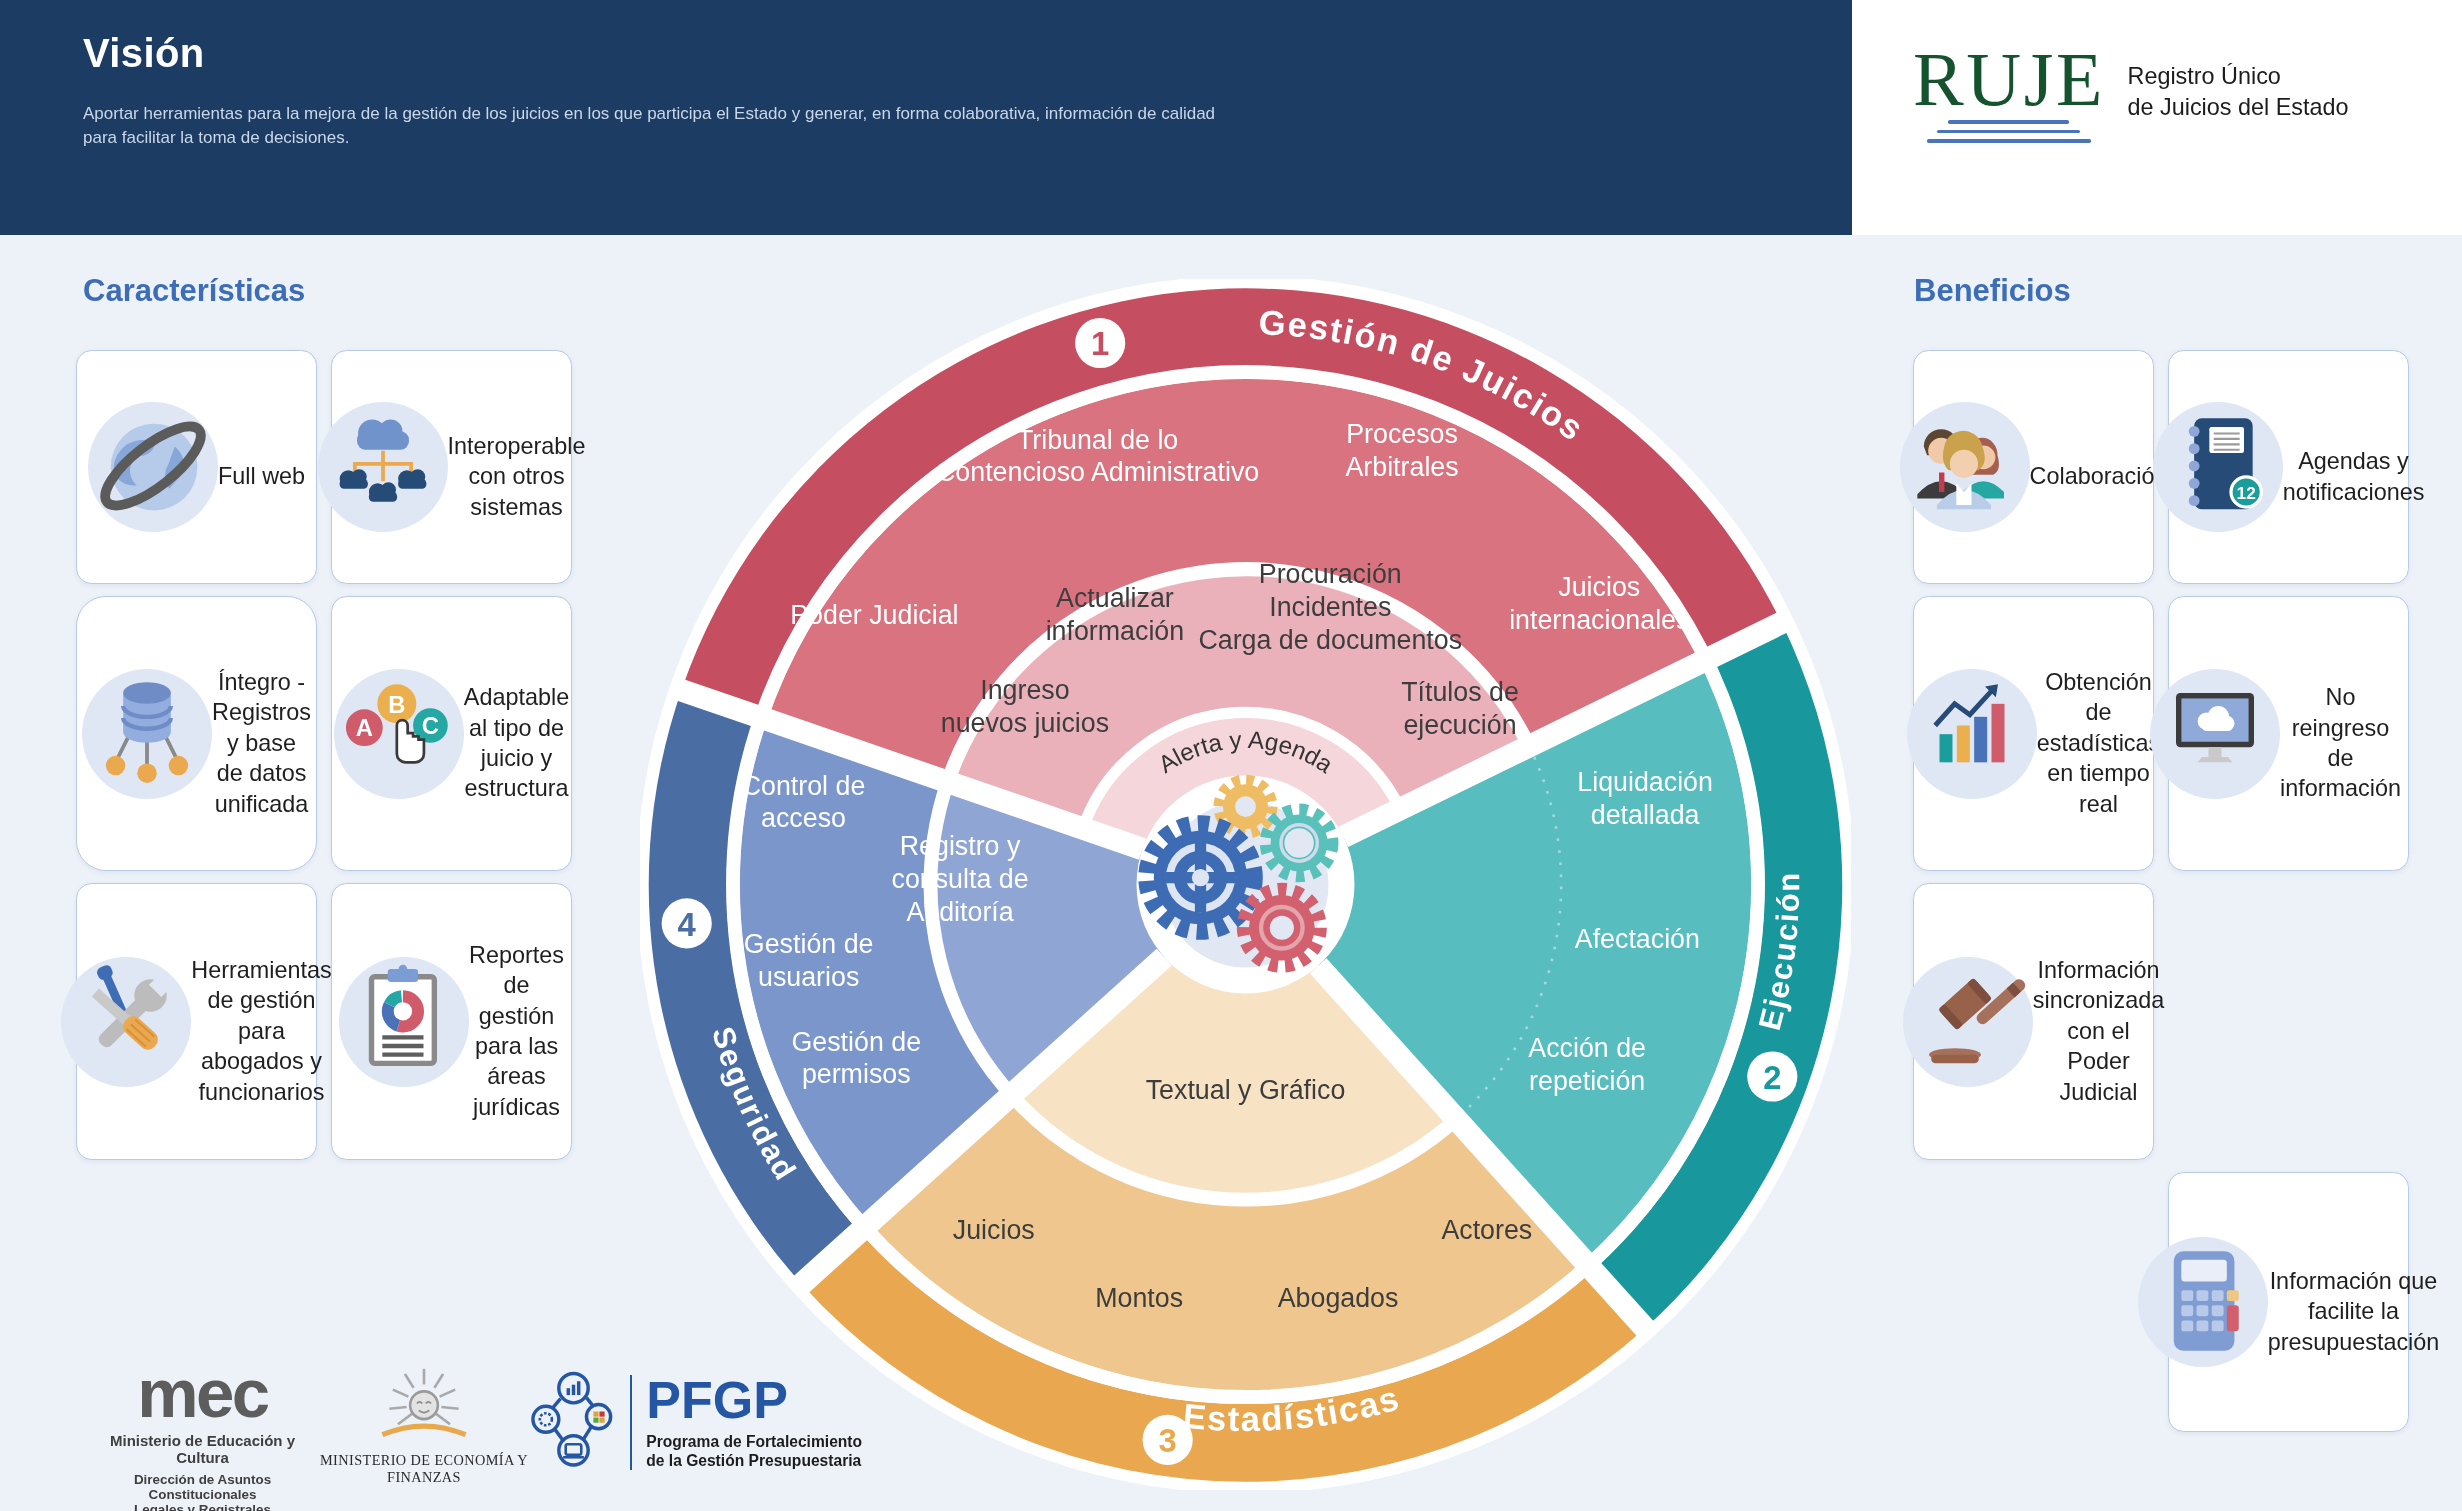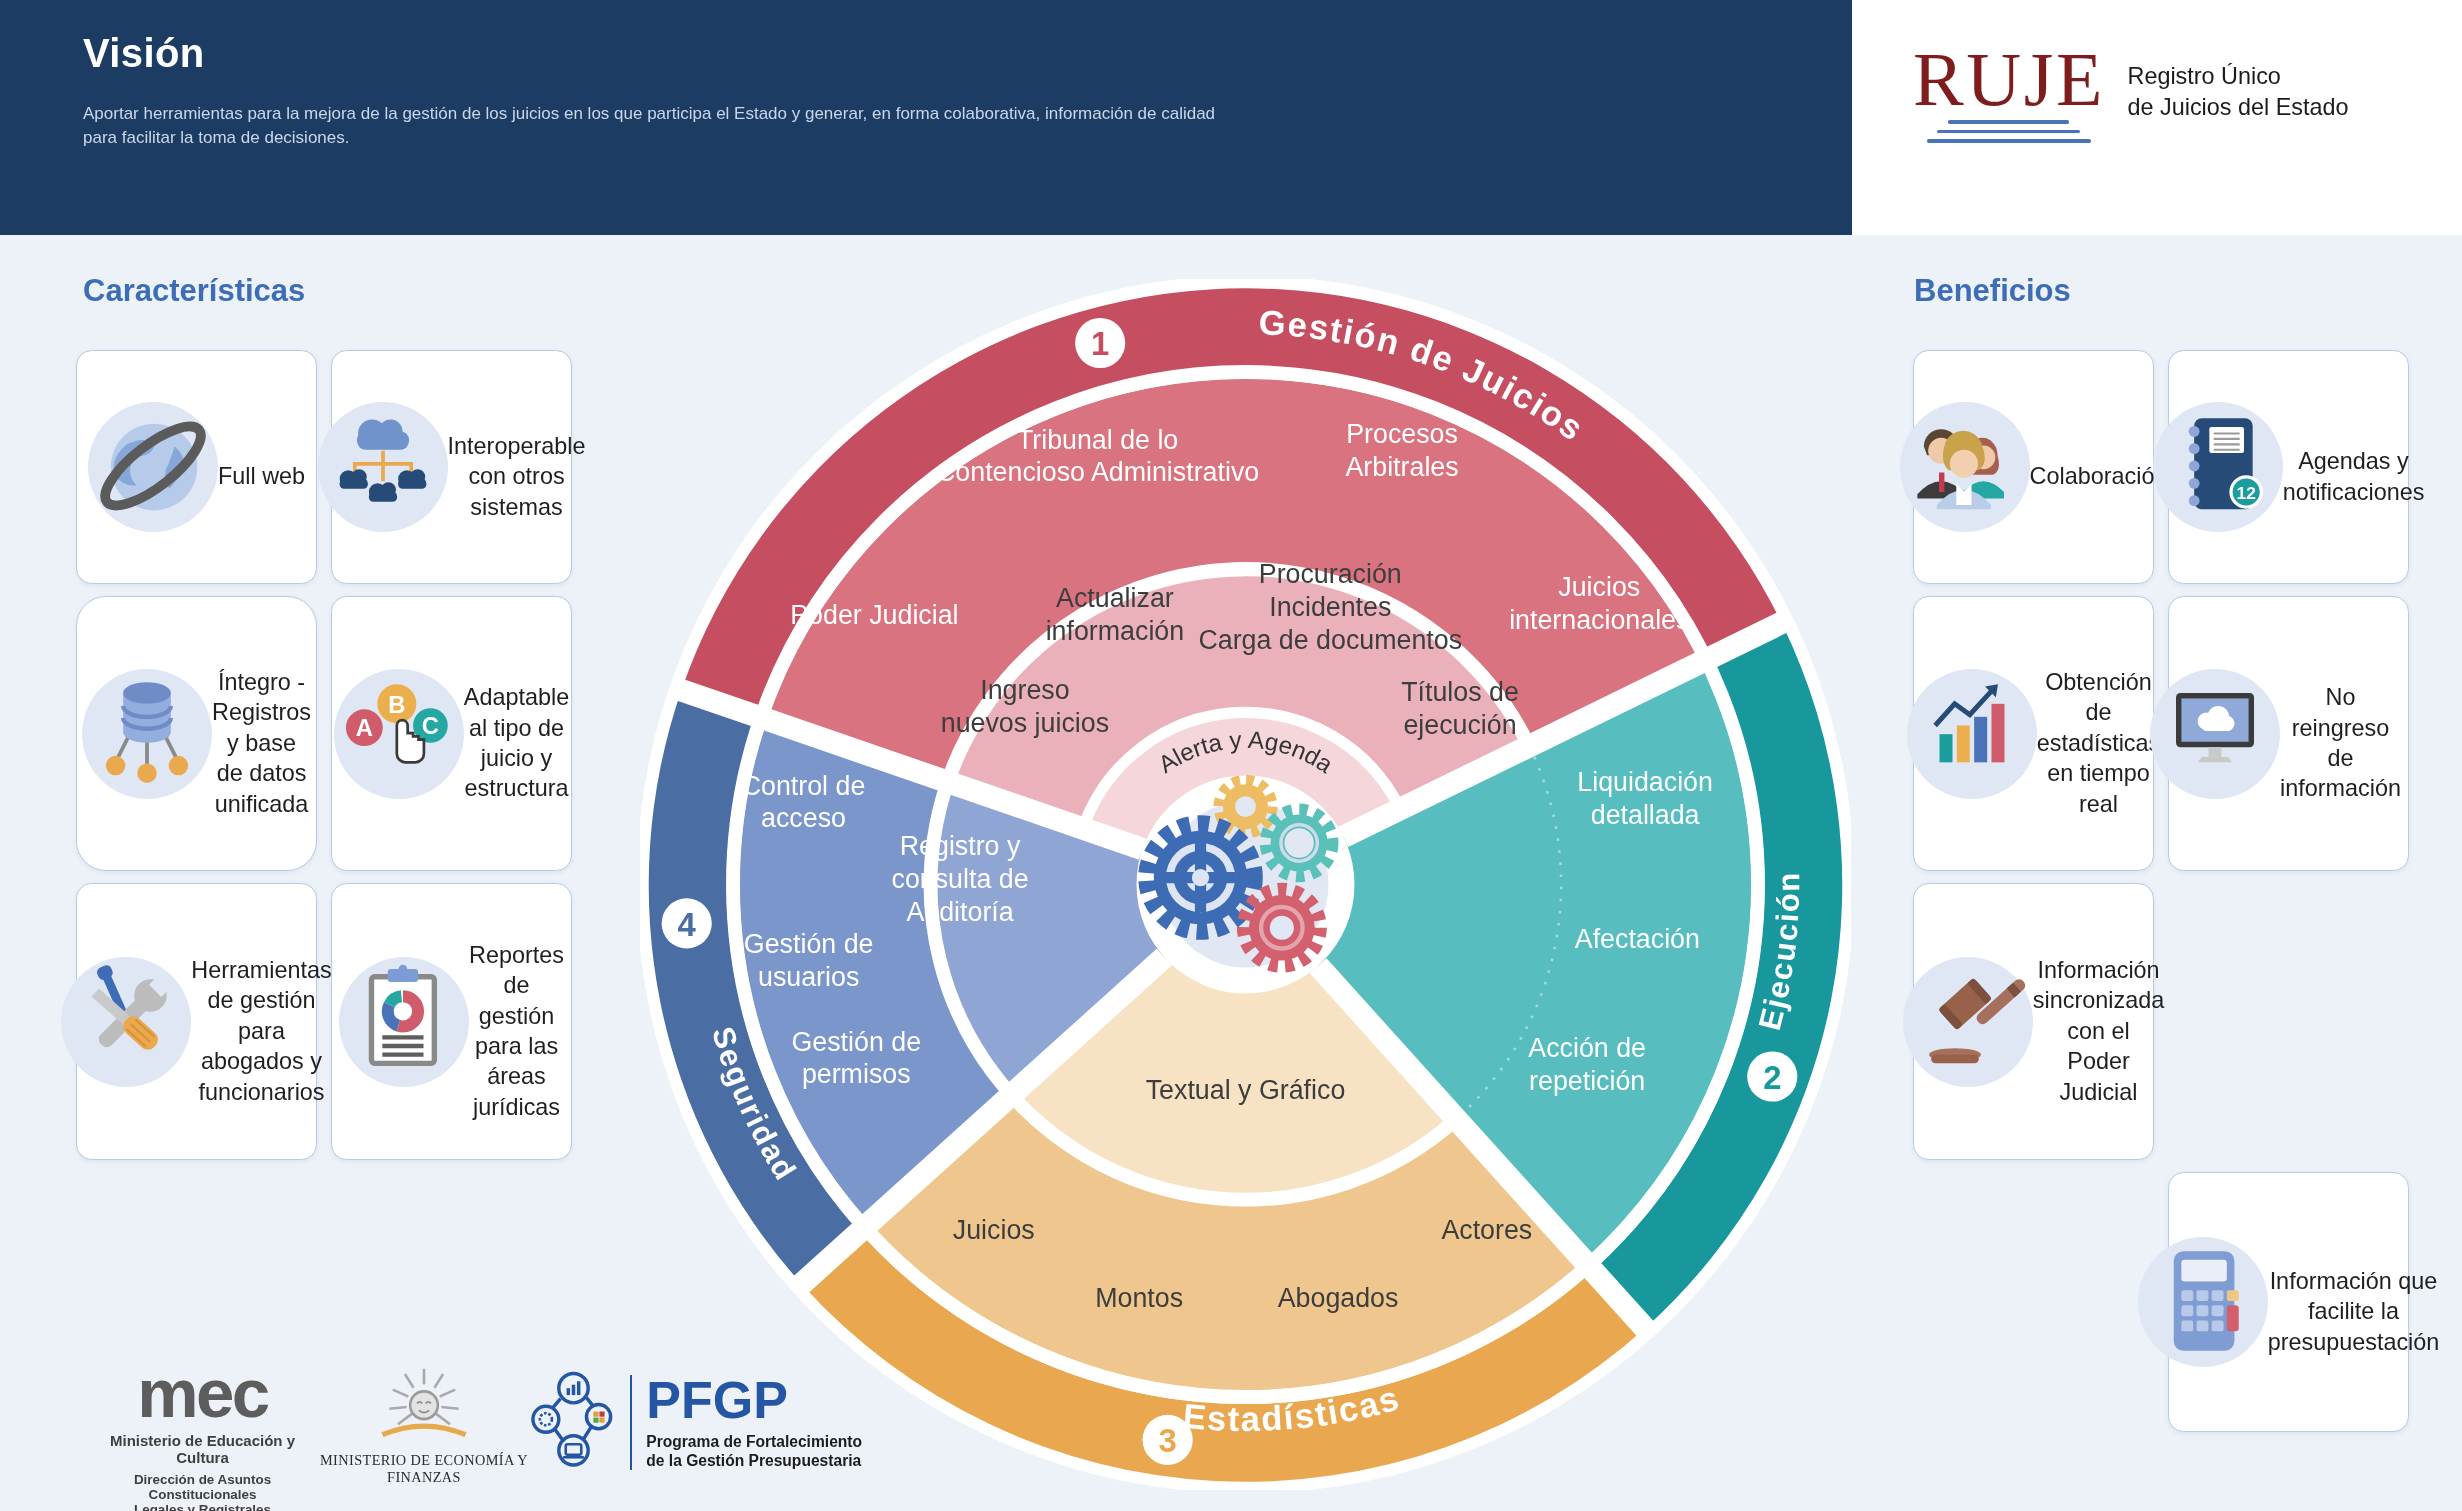--- a/index.html
+++ b/index.html
@@ -5,21 +5,21 @@
   html,body{margin:0;padding:0;}
   body{font-family:"Liberation Sans",sans-serif;background:#edf1f8;}
   #stage{position:relative;width:2462px;height:1512px;background:#edf1f8;overflow:hidden;}
 
   
   .header{position:absolute;left:0;top:0;width:1852px;height:235px;background:#1d3c63;color:#fff;}
   .header h1{margin:0;position:absolute;left:83px;top:31px;font-size:40px;font-weight:bold;letter-spacing:0.4px;}
   .header p{margin:0;position:absolute;left:83px;top:102px;width:1159px;font-size:17px;line-height:1.42;color:#c9d7ea;}
   .logo-panel{position:absolute;left:1852px;top:0;width:610px;height:235px;background:#ffffff;}
   .ruje-wrap{position:absolute;left:61px;top:45px;display:flex;align-items:flex-start;}
-  .ruje-word{font-family:"Liberation Serif",serif;font-size:76px;line-height:.9;color:#7f1d1d;letter-spacing:2.6px;}
+  .ruje-word{font-family:"Liberation Serif",serif;font-size:76px;line-height:.9;color:#14532d;letter-spacing:2.6px;}
   .ruje-lines div{background:#4a74b8;height:3.5px;border-radius:1.7px;}
   .ruje-sub{margin-left:22.5px;margin-top:15.6px;font-size:23.4px;line-height:1.35;color:#1c1c1c;}
 
   
   .sec-title{position:absolute;font-size:31px;font-weight:bold;color:#3d6db6;}
 
   
   .col{position:absolute;display:flex;flex-direction:column;gap:12px;}
   .row{display:flex;gap:14px;}
   .card{width:241px;background:#fff;border:1.7px solid #b7cbe4;border-radius:15.6px;

